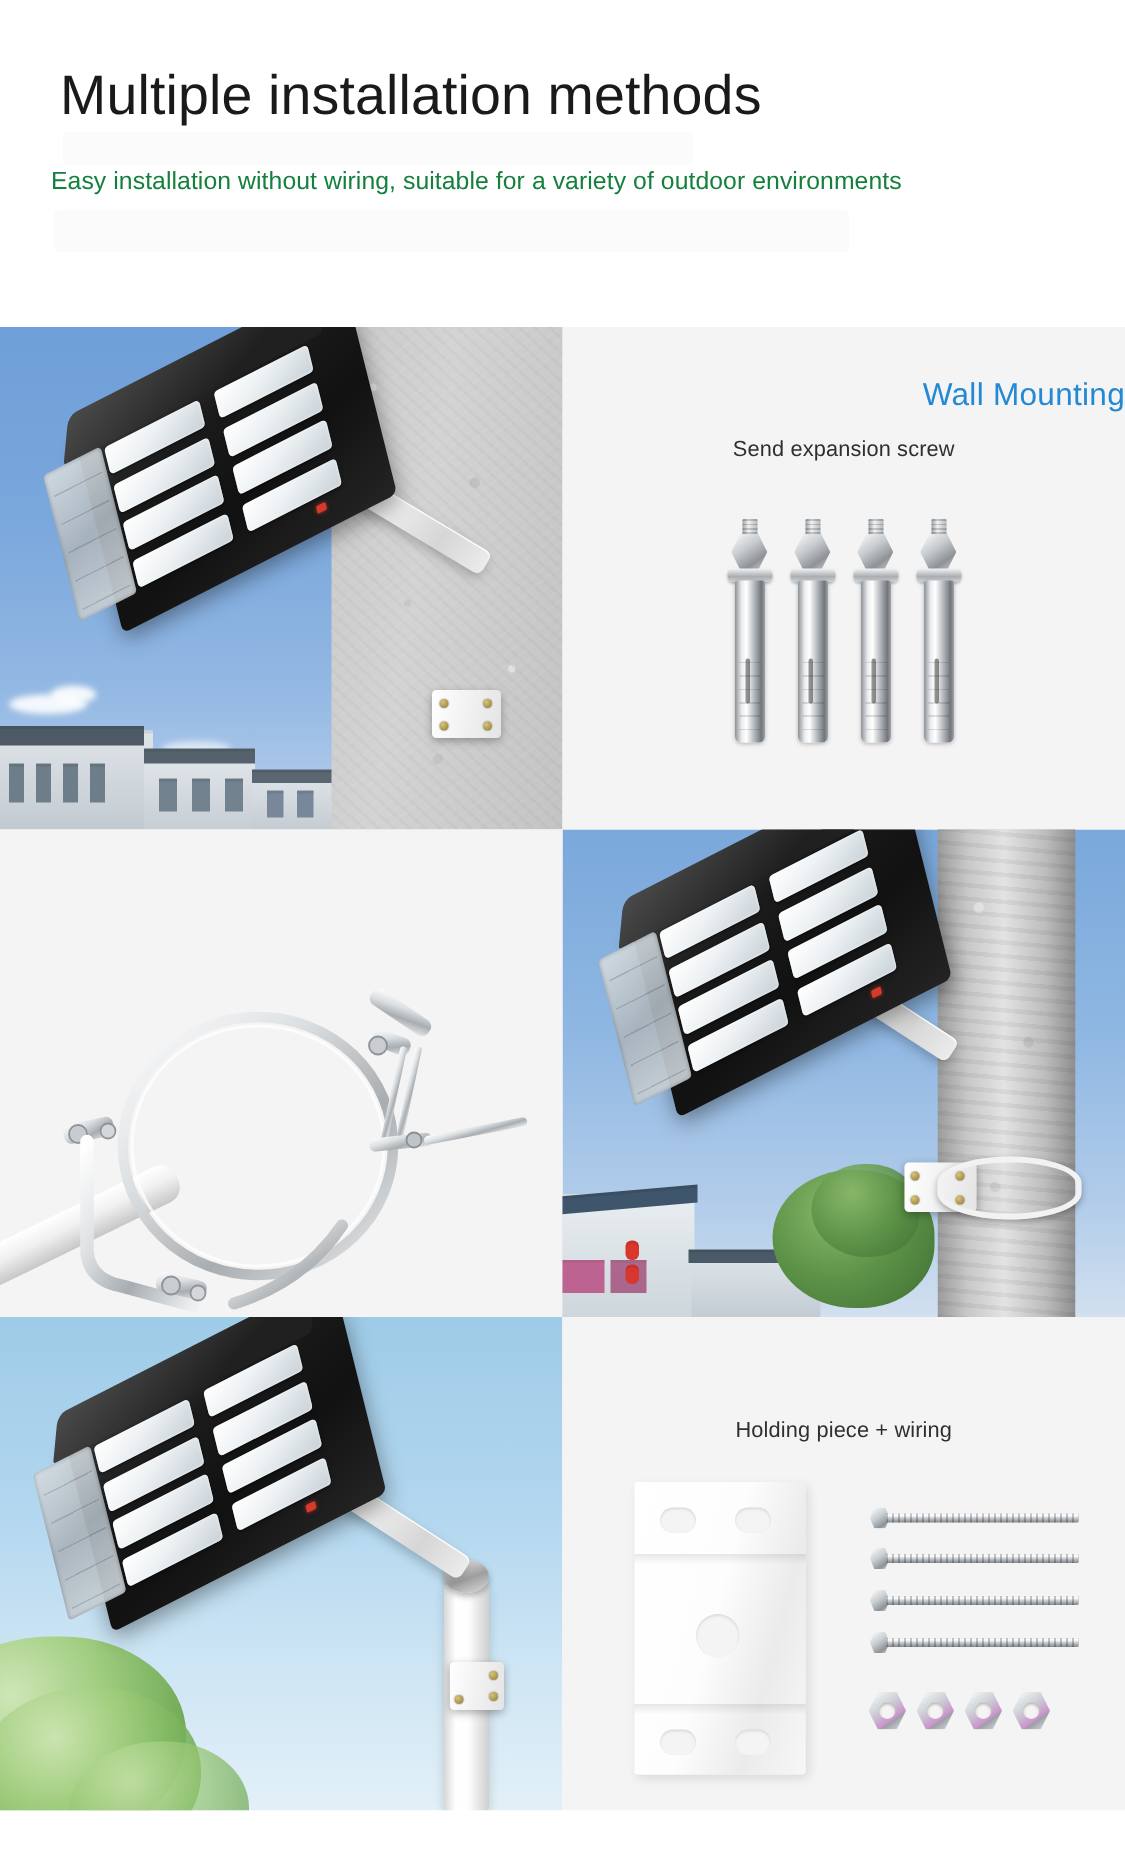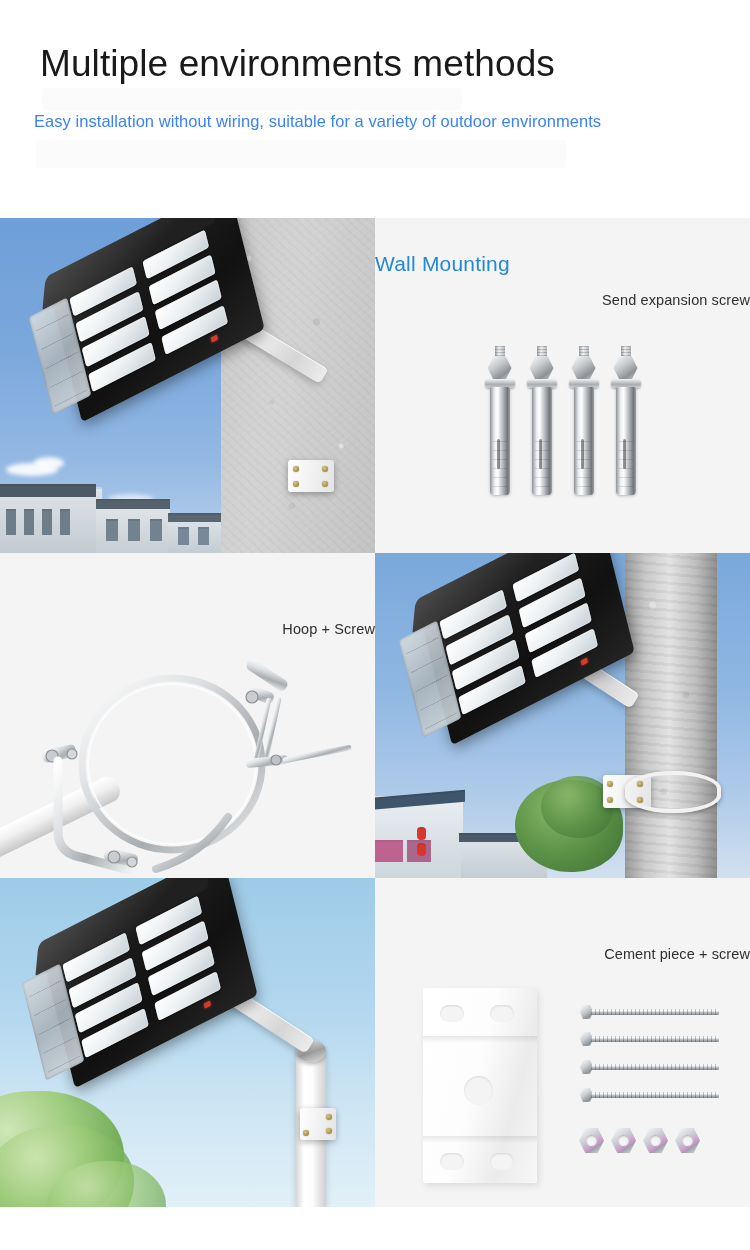--- a/index.html
+++ b/index.html
@@ -13,21 +13,21 @@
 
   
   .header { position:absolute; left:0; top:0; width:750px; height:218px; background:#ffffff; }
   .header-title {
     position:absolute; left:40px; top:44px;
     font-size:37px; font-weight:400; color:#1a1a1a;
     letter-spacing:0.1px; line-height:1.1; white-space:nowrap;
   }
   .header-sub {
     position:absolute; left:34px; top:112px;
-    font-size:16.5px; font-weight:400; color:#3b82f6;
+    font-size:16.5px; font-weight:400; color:#15803d;
     letter-spacing:0.05px; white-space:nowrap;
   }
   .ghost-line {
     position:absolute; border-radius:3px;
     background:#fafafa; opacity:.85;
   }
   .ghost-a { left:42px; top:88px;  width:420px; height:22px; }
   .ghost-b { left:36px; top:140px; width:530px; height:28px; }
 
   
@@ -39,27 +39,27 @@
     grid-template-rows:335px 325px 329px;
     background:#ffffff;
   }
   .cell { position:relative; overflow:hidden; }
   .cell-text { background:#f4f4f4; }
   .cell-photo { background:#f4f4f4; }
 
   
   .panel-title {
     position:absolute; left:0; right:0;
-    text-align:left;
+    text-align:right;
     font-size:21px; font-weight:400;
-    color:#2389d4; letter-spacing:.2px;
+    color:#2389d4; letter-spacing:.2px;padding-left:17px;
   }
   .panel-sub {
     position:absolute; left:0; right:0;
-    text-align:right;
+    text-align:center;
     font-size:14.5px; font-weight:400;
     color:#2f2f2f; letter-spacing:.1px;
   }
 
   
   .sky {
     position:absolute; inset:0;
     background:linear-gradient(180deg,#6f9fd8 0%,#7aa7dc 38%,#93b8e3 72%,#b9d1ec 100%);
   }
   .concrete {
@@ -286,21 +286,21 @@
   }
 
   .footer { position:absolute; left:0; top:1207px; width:750px; height:43px; background:#ffffff; }
 </style>
 </head>
 <body>
 
 <div class="header">
   <div class="ghost-line ghost-a"></div>
   <div class="ghost-line ghost-b"></div>
-  <div class="header-title">Multiple environments methods</div>
+  <div class="header-title">Multiple installation methods</div>
   <div class="header-sub">Easy installation without wiring, suitable for a variety of outdoor environments</div>
 </div>
 
 <div class="grid">
 
   <div class="cell cell-photo">
     <div class="sky"></div>
 
     <div class="cloud" style="left:6px;top:245px;width:52px;height:13px;"></div>
     <div class="cloud" style="left:34px;top:239px;width:30px;height:12px;"></div>
@@ -386,21 +386,20 @@
         <div class="anchor-stud"></div>
         <div class="anchor-nut"></div>
         <div class="anchor-washer"></div>
         <div class="anchor-shank"></div>
         <div class="anchor-slot"></div>
       </div>
     </div>
   </div>
 
   <div class="cell cell-text">
-    <div class="panel-sub" style="top:68px;">Hoop + Screw</div>
 
     <svg class="hoop-svg" style="left:-4px;top:86px;" width="380" height="240" viewBox="0 0 380 240">
       <defs>
         <linearGradient id="steel" x1="0" y1="0" x2="1" y2="1">
           <stop offset="0" stop-color="#ffffff"></stop>
           <stop offset=".35" stop-color="#dcdfe1"></stop>
           <stop offset=".65" stop-color="#a8adb1"></stop>
           <stop offset="1" stop-color="#edeff0"></stop>
         </linearGradient>
         <linearGradient id="poleg" x1="0" y1="0" x2="0" y2="1">
@@ -524,21 +523,21 @@
           <div class="led"></div>
           <div class="led"></div>
           <div class="led"></div>
         </div>
         <div class="head-led-dot"></div>
       </div>
     </div>
   </div>
 
   <div class="cell cell-text">
-    <div class="panel-sub" style="top:68px;">Cement piece + screw</div>
+    <div class="panel-sub" style="top:68px;">Holding piece + wiring</div>
 
     <div style="position:absolute;left:48px;top:110px;width:114px;height:195px;">
       <div class="bkt" style="left:0;top:0;width:114px;height:195px;"></div>
       <div class="bkt-fold" style="left:0;top:48px;width:114px;height:7px;"></div>
       <div class="bkt-fold" style="left:0;top:148px;width:114px;height:7px;"></div>
       <div class="bkt-hole" style="left:17px;top:17px;width:24px;height:17px;border-radius:9px;"></div>
       <div class="bkt-hole" style="left:67px;top:17px;width:24px;height:17px;border-radius:9px;"></div>
       <div class="bkt-hole" style="left:41px;top:88px;width:29px;height:29px;"></div>
       <div class="bkt-hole" style="left:17px;top:165px;width:24px;height:17px;border-radius:9px;"></div>
       <div class="bkt-hole" style="left:67px;top:165px;width:24px;height:17px;border-radius:9px;"></div>

